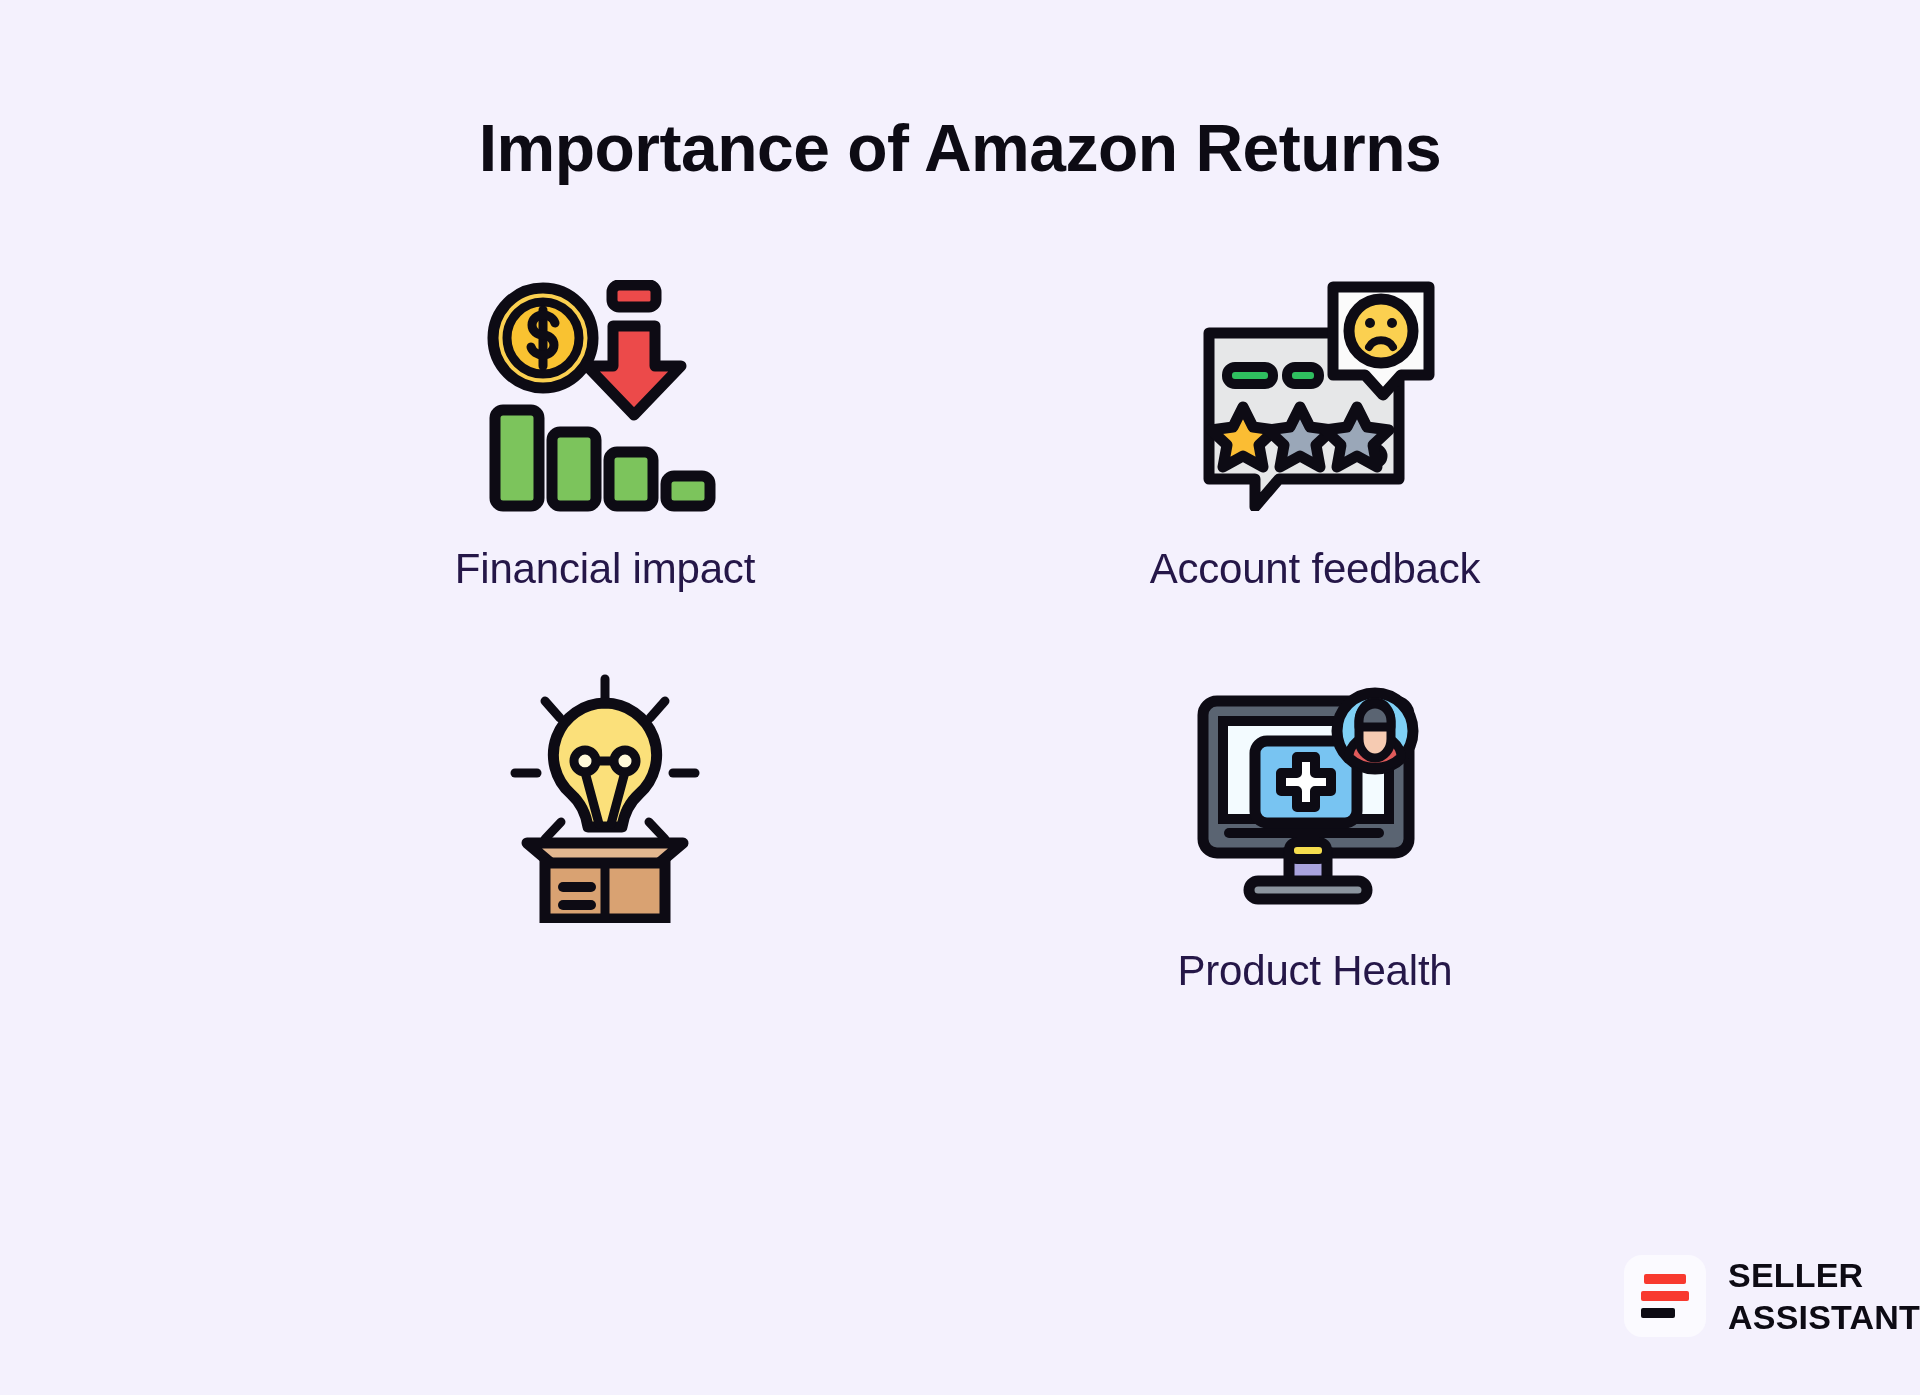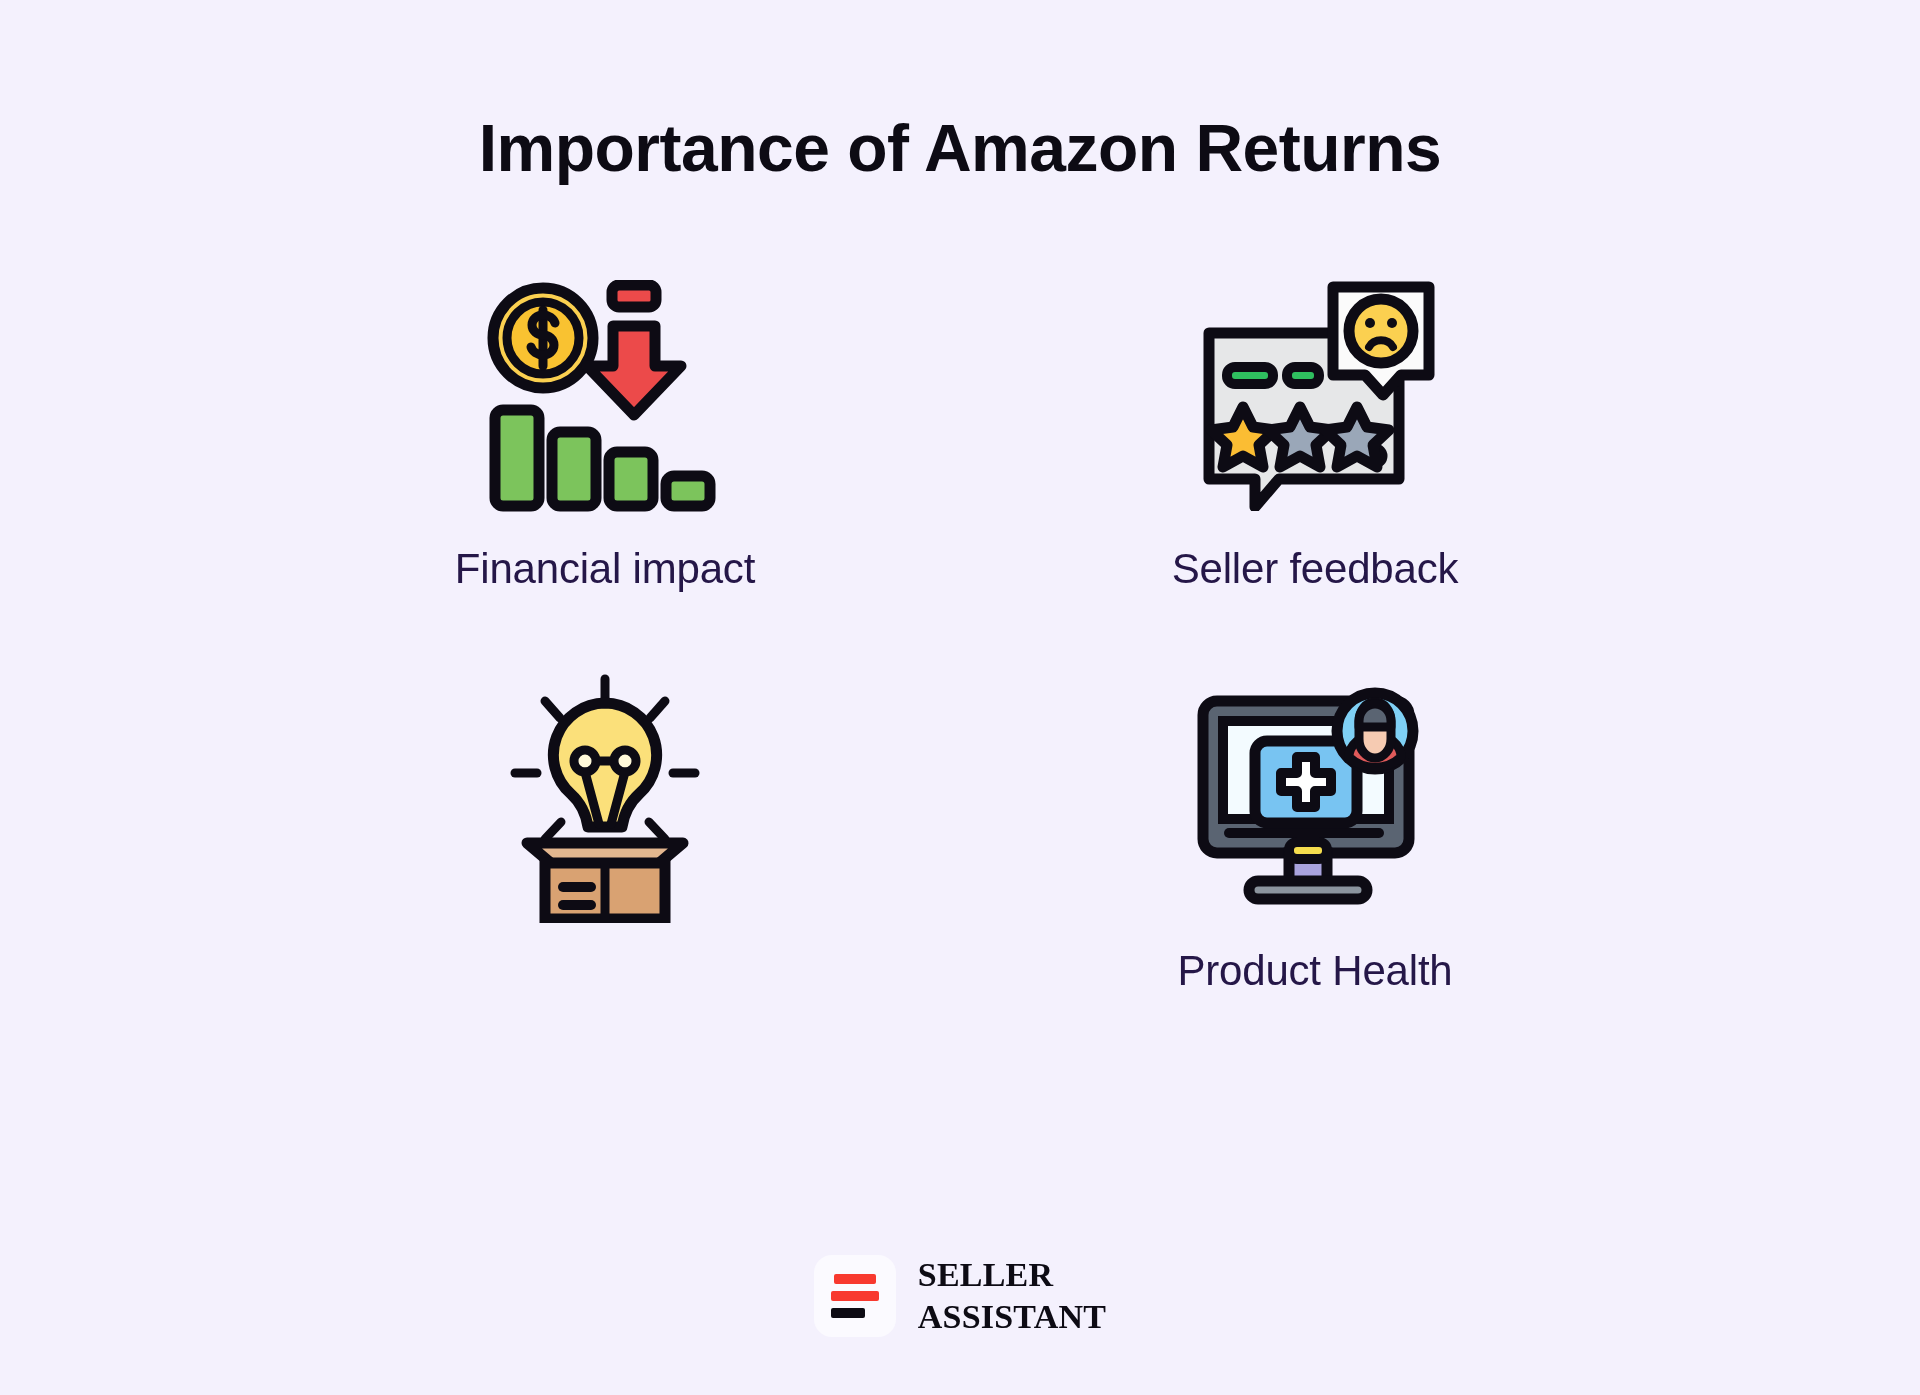--- a/index.html
+++ b/index.html
@@ -60,23 +60,22 @@
     letter-spacing: -0.2px;
     text-align: center;
   }
   .brand {
     position: absolute;
     left: 0;
     right: 0;
     bottom: 58px;
     display: flex;
     align-items: center;
-    justify-content: center;
+    justify-content: flex-end;
     gap: 22px;
-    font-family: Liberation Serif, serif;
   }
   .brand-mark {
     width: 82px;
     height: 82px;
     border-radius: 18px;
     background: #fbfaff;
     display: flex;
     flex-direction: column;
     align-items: center;
     justify-content: center;
@@ -155,21 +154,21 @@
 
           <g>
             <path d="M138 6 h96 v88 h-28 l-18 20 l-18 -20 h-32 z" fill="#fbfbfb" stroke="#0d0b14" stroke-width="11" stroke-linejoin="round"></path>
             <circle cx="186" cy="50" r="32" fill="#fbd050" stroke="#0d0b14" stroke-width="11"></circle>
             <circle cx="175" cy="42" r="5" fill="#0d0b14"></circle>
             <circle cx="197" cy="42" r="5" fill="#0d0b14"></circle>
             <path d="M174 66 a13 11 0 0 1 24 0" fill="none" stroke="#0d0b14" stroke-width="8" stroke-linecap="round"></path>
           </g>
         </svg>
       </div>
-      <div class="cell-label">Seller feedback</div>
+      <div class="cell-label">Account feedback</div>
     </div>
 
     <div class="cell">
       <div class="icon-box">
         <svg width="200" height="250" viewBox="0 0 200 250">
 
           <g stroke="#0d0b14" stroke-width="9" stroke-linecap="round">
             <path d="M100 6 v22"></path>
             <path d="M40 28 l15 17"></path>
             <path d="M160 28 l-15 17"></path>

